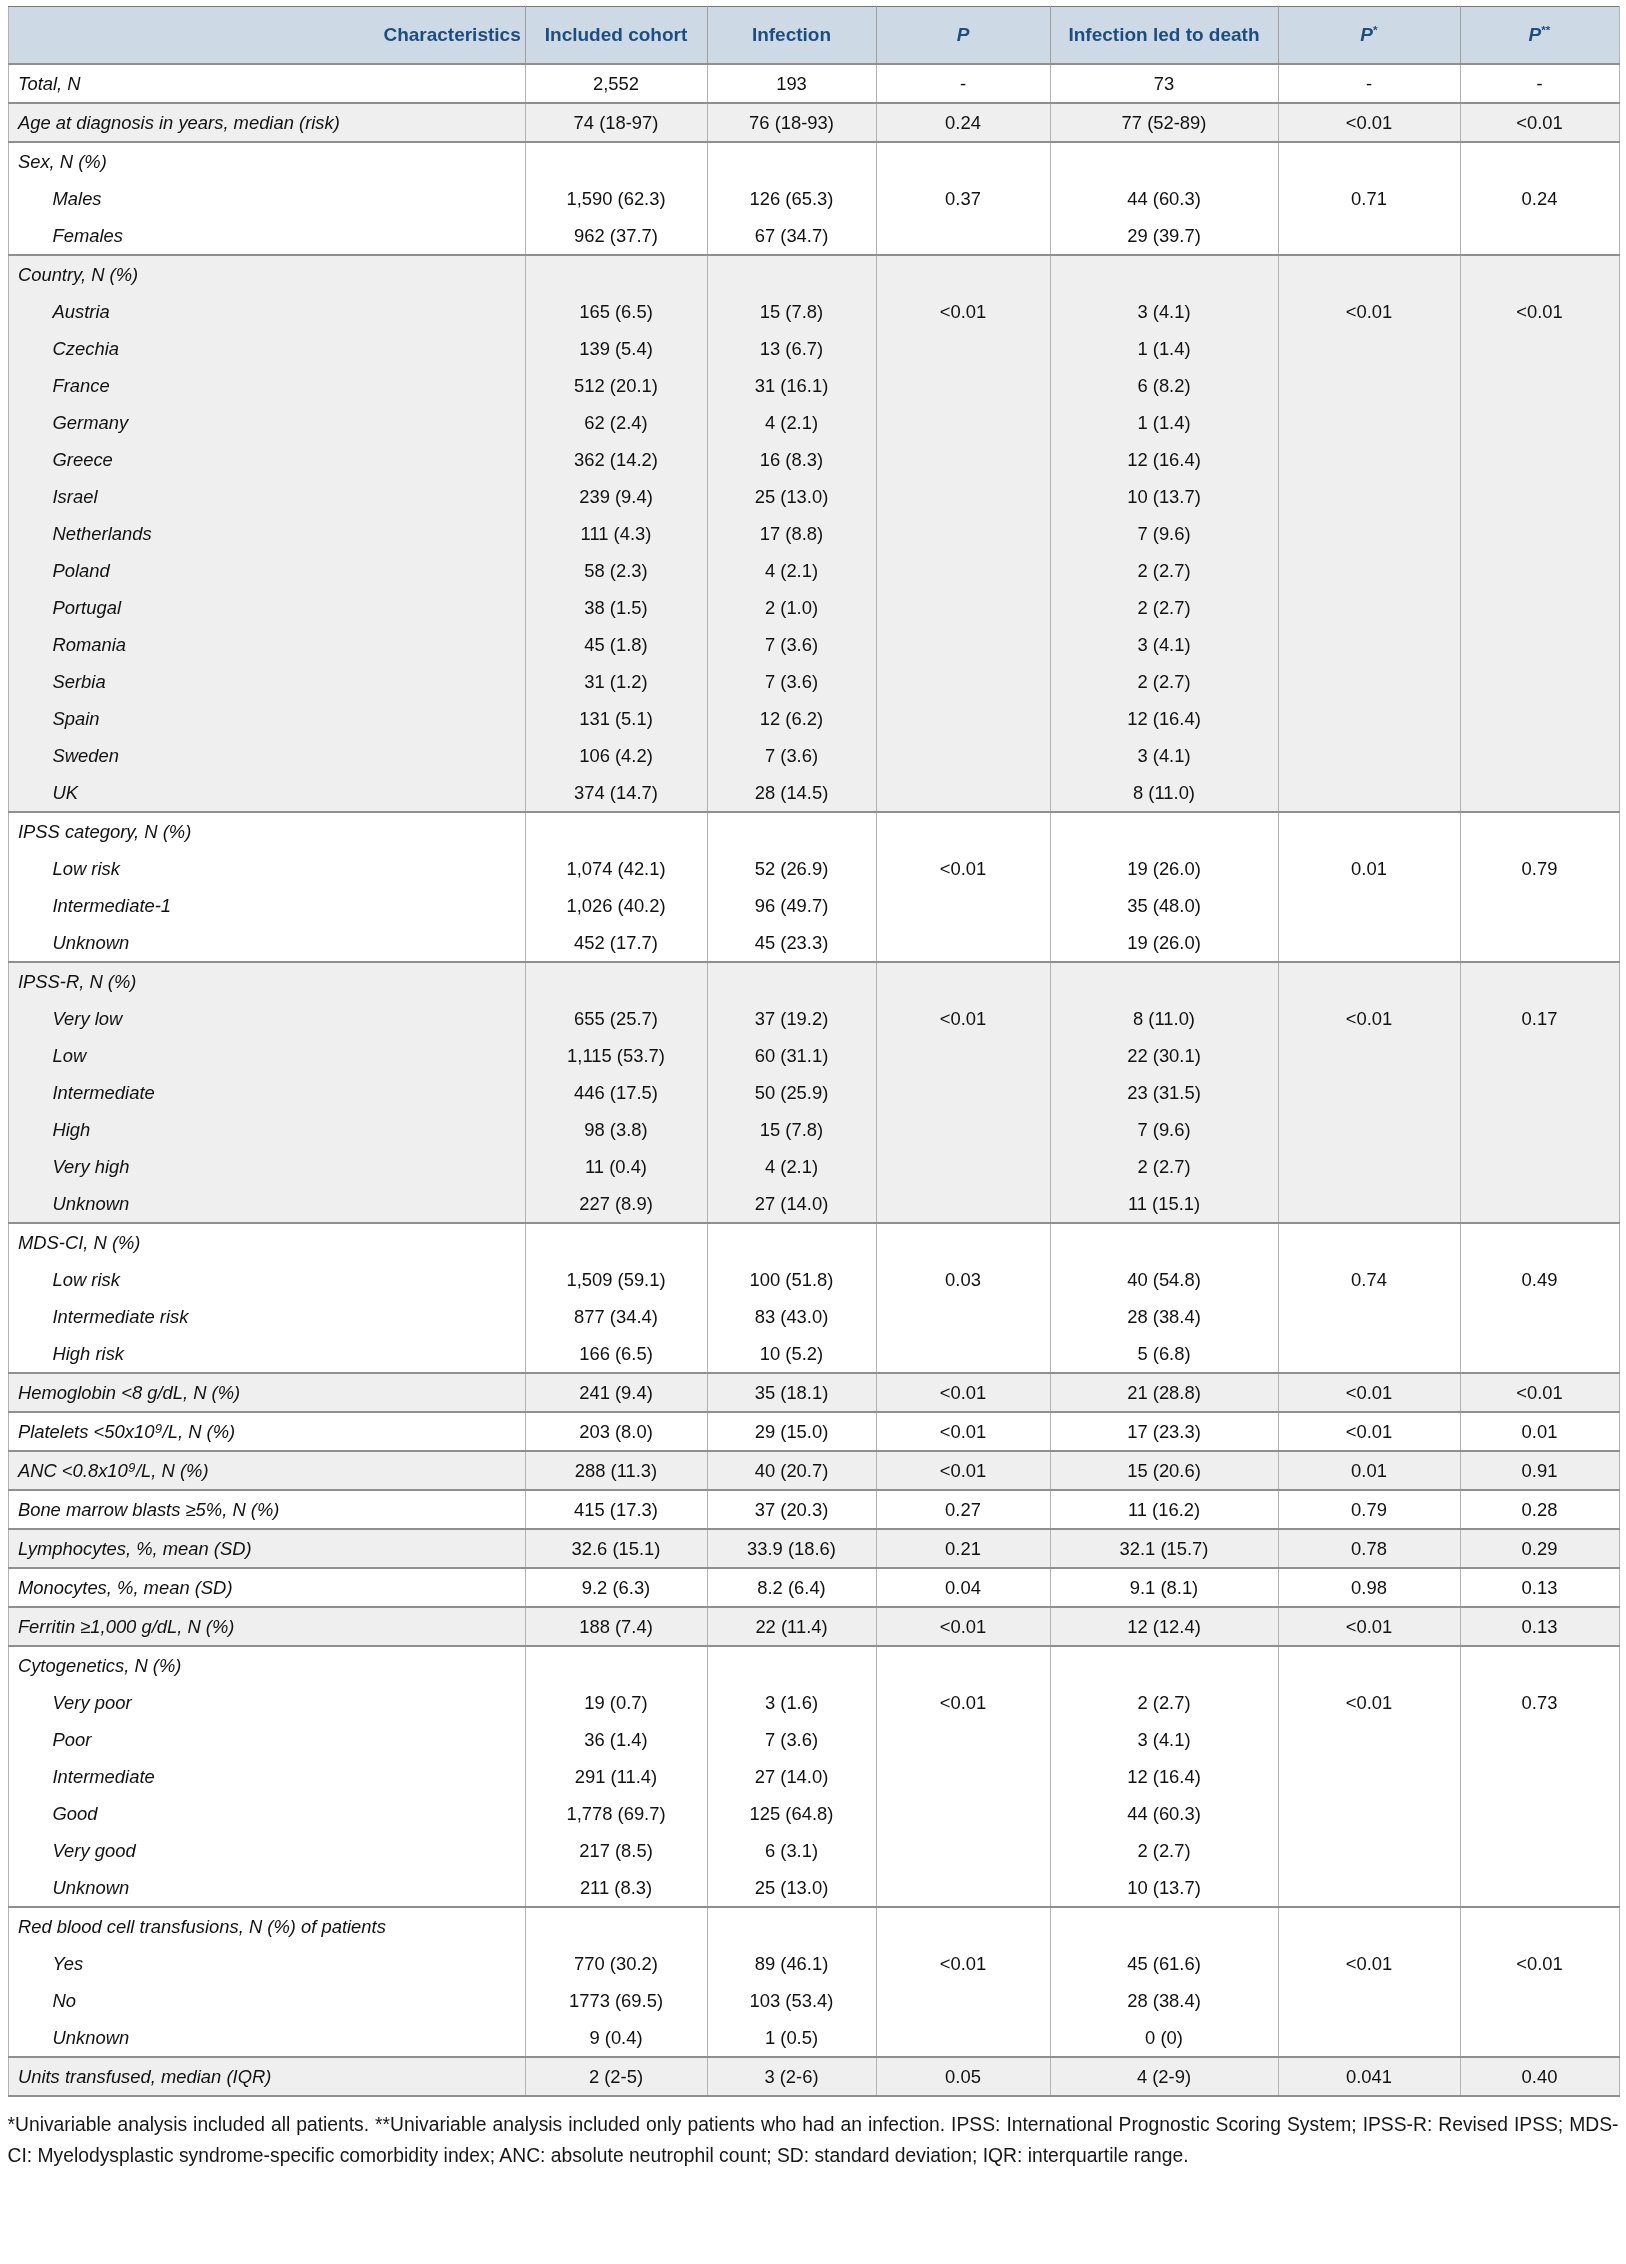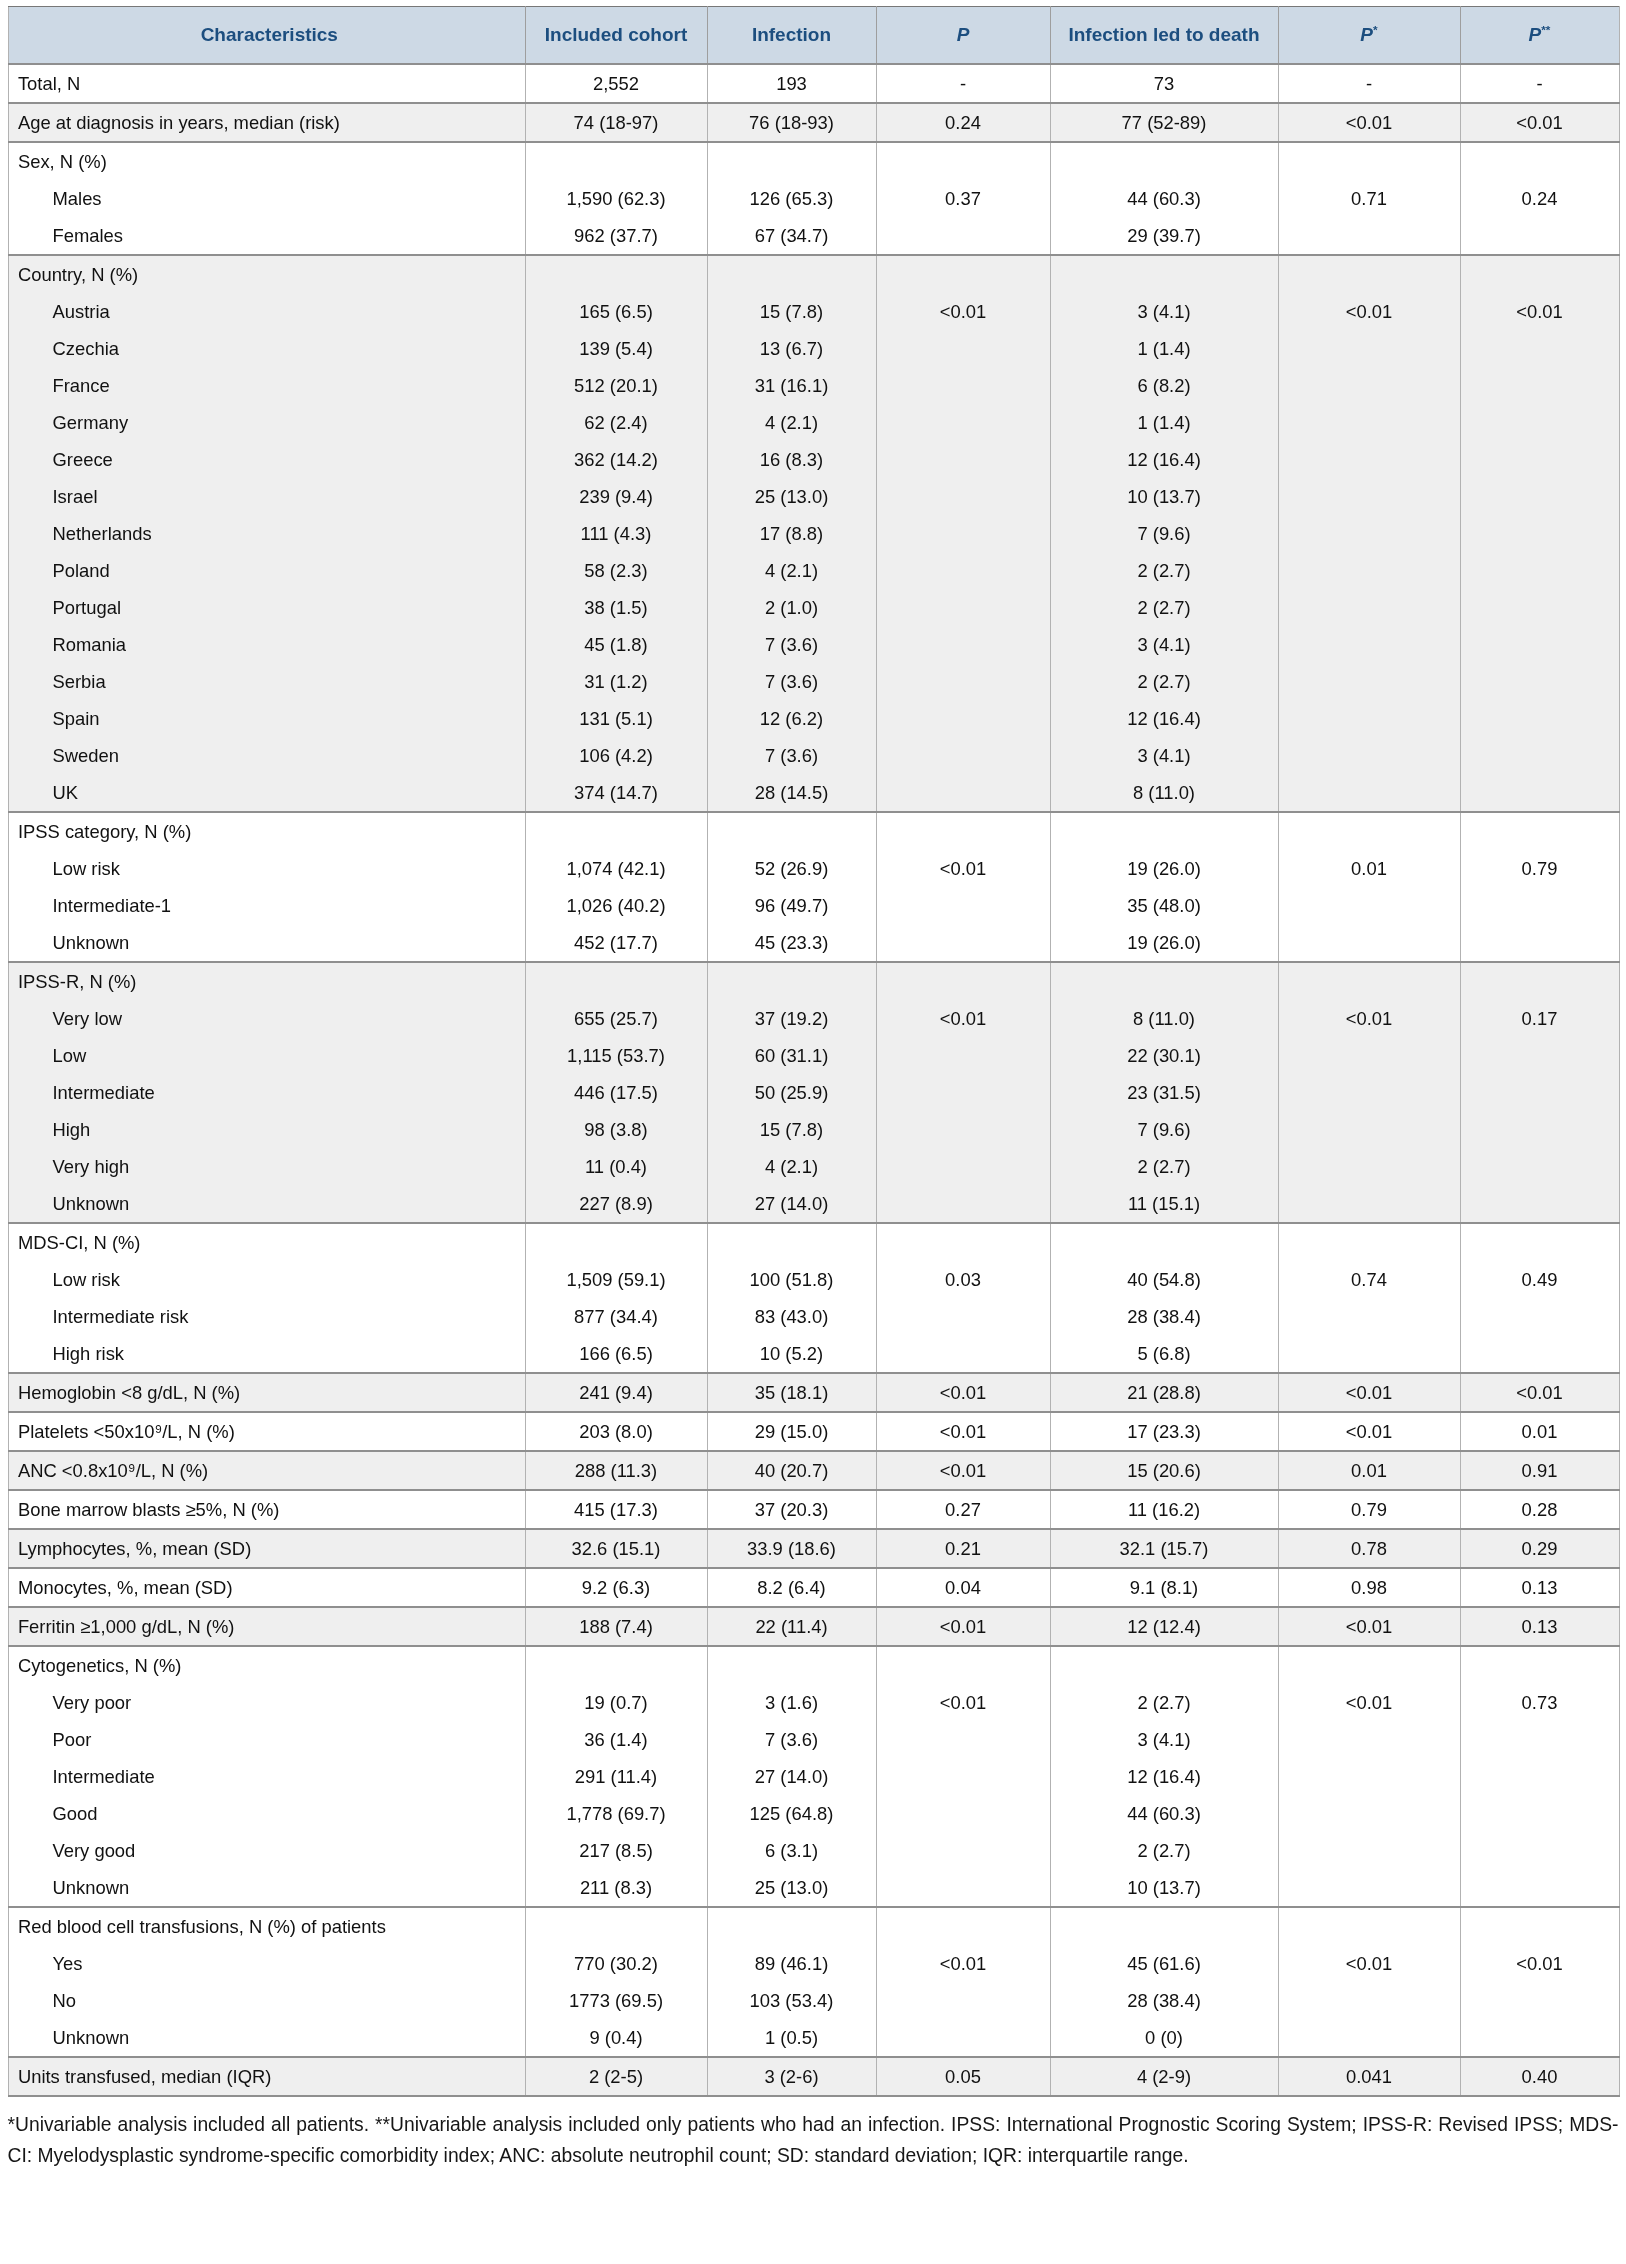--- a/index.html
+++ b/index.html
@@ -28,39 +28,40 @@
     font-weight: bold;
     font-size: 19px;
     height: 53px;
     vertical-align: middle;
     text-align: center;
     line-height: 1.18;
     border-left: 0.9px solid #9e9e9e;
     padding: 1.9px 3.8px;
   }
   thead th:first-child {
-    text-align: center;
+    text-align: right;
     padding-left: 9.4px;
     border-left: none;
   }
   thead th sup { font-size: 0.62em; }
   tbody td {
     height: 37px;
     font-size: 18.4px;
     text-align: center;
     vertical-align: middle;
     padding: 0 1.9px;
     border-left: 0.9px solid #b2b2b2;
     line-height: 1.2;
   }
   tbody td:first-child { border-left: none; }
   td.label {
     text-align: left;
     padding-left: 9.4px;
     padding-right: 7.5px;
+    font-style: italic;
   }
   td.label.indent { padding-left: 44px; }
   tbody.shade td { background: #efefef; }
   tr.sec-start td { border-top: 2.8px solid #8f8f8f; }
   .footnote {
     font-size: 19.3px;
     line-height: 1.58;
     text-align: justify;
     padding: 13px 0 9.4px 0;
     color: #161616;

